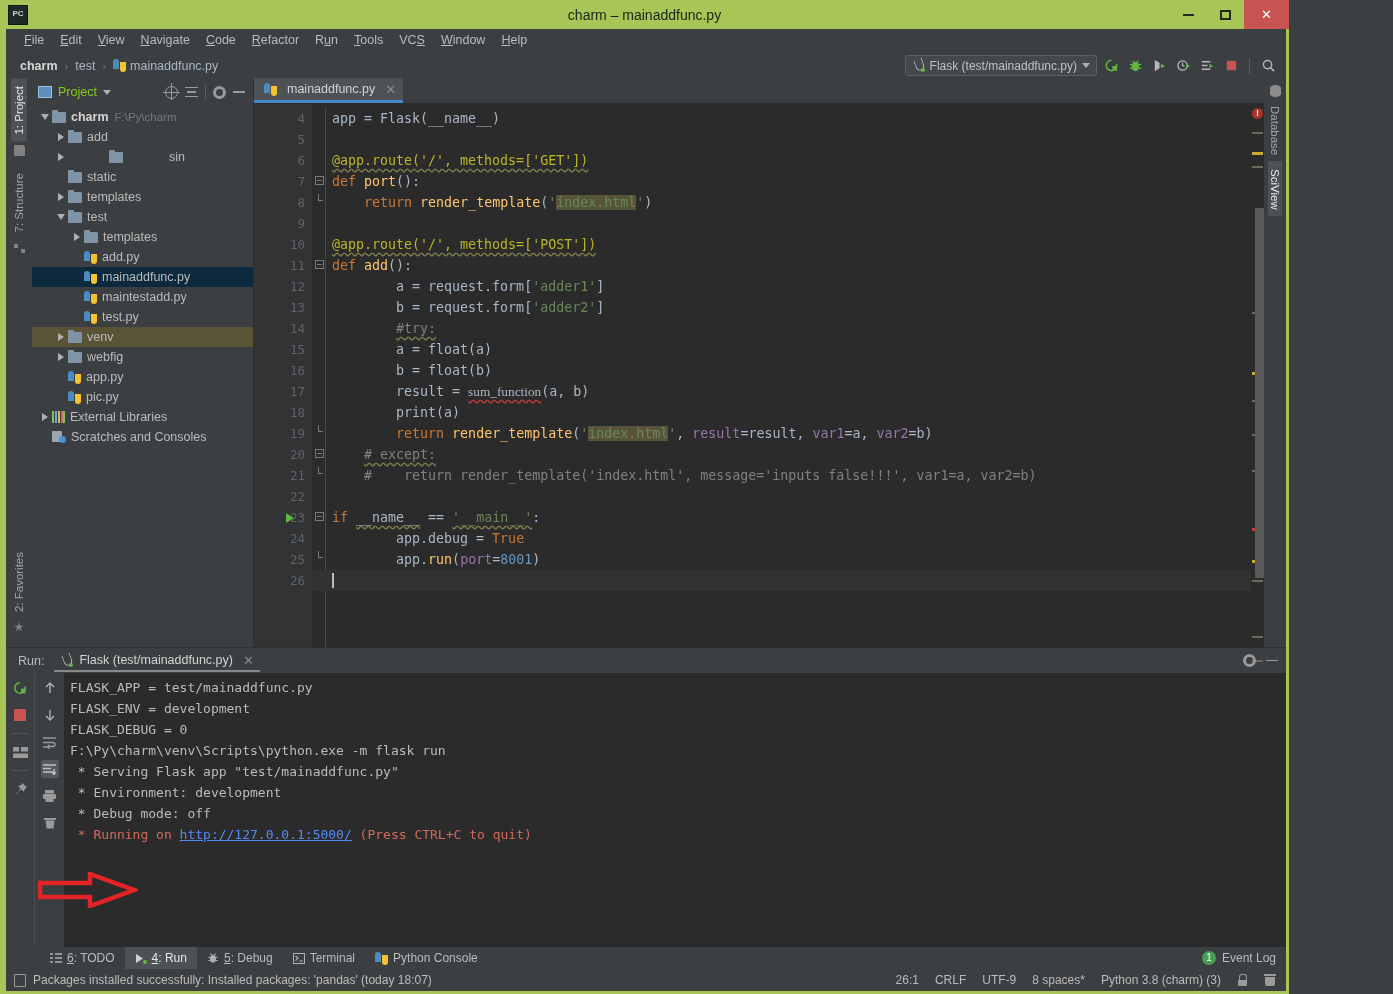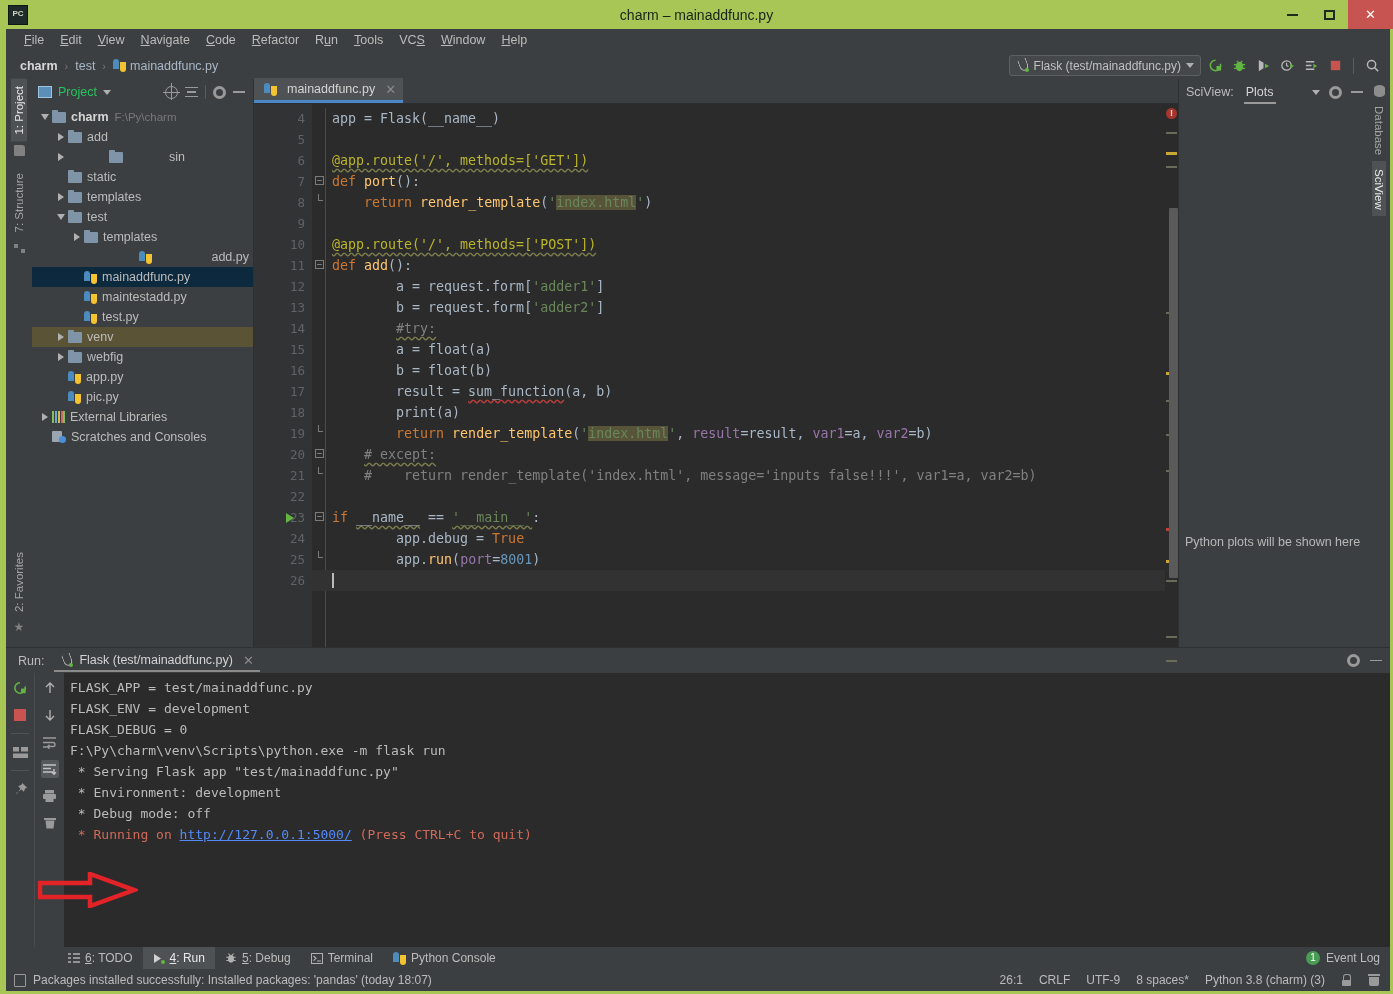--- a/index.html
+++ b/index.html
@@ -4,21 +4,21 @@
 <style>
   * { box-sizing: border-box; margin: 0; padding: 0; }
   html, body {
     width: 1393px; height: 994px;
     background: #3c3f41;
     font-family: "Liberation Sans", sans-serif;
     overflow: hidden;
   }
   #app {
     position: relative;
-    width: 1393px; height: 994px;
+    width: 1289px; height: 994px;
     background: #a8c656;
     display: flex; flex-direction: column;
   }
 
   
   .titlebar {
     height: 29px; background: #a8c656;
     display: flex; align-items: center;
     position: relative; flex: 0 0 29px;
   }
@@ -143,21 +143,21 @@
     display: flex; flex-direction: column; border-right: 1px solid #2e3132;
   }
   .panel-head {
     height: 26px; display: flex; align-items: center;
     padding: 0 4px 0 6px; gap: 6px; flex: 0 0 26px;
   }
   .proj-badge {
     width: 14px; height: 12px; background: #5b8fb9;
     border: 1px solid #9ec4de; position: relative;
   }
-  .panel-title { font-size: 12.5px; color: #22c55e; }
+  .panel-title { font-size: 12.5px; color: #84cc16; }
   .head-ico-wrap { margin-left: auto; display: flex; align-items: center; gap: 7px; padding-right: 4px; }
   .circle-target {
     width: 13px; height: 13px; border: 1.4px solid #9a9a9a;
     border-radius: 50%; position: relative;
   }
   .circle-target::before, .circle-target::after {
     content: ""; position: absolute; background: #9a9a9a;
   }
   .circle-target::before { width: 17px; height: 1.4px; left: -3.5px; top: 5.1px; }
   .circle-target::after { height: 17px; width: 1.4px; top: -3.5px; left: 5.1px; }
@@ -282,21 +282,21 @@
   .d  { color: #bbb529; }            
   .c  { color: #808080; }            
   .p  { color: #9876aa; }
   .hl { background: #57543a; }       
   .wavy {
     text-decoration: underline; text-decoration-style: wavy;
     text-decoration-color: #7d7d4d; text-underline-offset: 3px;
   }
   .wavy-red {
     text-decoration: underline; text-decoration-style: wavy;
-    text-decoration-color: #bc3f3c; text-underline-offset: 3px;
+    text-decoration-color: #bc3f3c; text-underline-offset: 3px; font-family: Liberation Serif, serif;
   }
   .caret-blk {
     display:inline-block;width:1.5px;height:15px;background:#bbb;
     vertical-align:-3px;
   }
 
   
   .stripe {
     width: 13px; flex: 0 0 13px; background: #2b2b2b; position: relative;
   }
@@ -388,21 +388,21 @@
   
   .annot-arrow {
     position: absolute; left: 38px; top: 872px; width: 100px; height: 36px;
     pointer-events: none; z-index: 50;
   }
 
   
   .tw-bar {
     height: 22px; flex: 0 0 22px; background: #3c3f41;
     margin: 0 3px 0 6px; display: flex; align-items: center;
-    padding-left: 52px; gap: 0; position: relative;
+    padding-left: 34px; gap: 0; position: relative;
   }
   .twb {
     font-size: 12px; color: #bbbbbb; display: flex; align-items: center;
     gap: 5px; padding: 0 10px; height: 22px;
   }
   .twb.active { background: #4e5254; color: #e8e8e8; }
   .twb u { text-decoration: underline; }
   .twb-right { margin-left: auto; display:flex; align-items:center; gap:6px; padding-right:10px;}
   .evt-badge {
     width: 14px; height: 14px; border-radius: 50%; background: #499c54;
@@ -610,21 +610,21 @@
             <span class="folder-ico"></span>
             <span>test</span>
           </div>
           <div class="tnode" style="padding-left: 38px;">
             <span class="tw">
               <span class="arrow-r"></span>
             </span>
             <span class="folder-ico"></span>
             <span>templates</span>
           </div>
-          <div class="tnode" style="padding-left: 38px; justify-content: space-between;">
+          <div class="tnode" style="padding-left: 38px;">
             <span class="tw"></span>
             <span class="py-ico" style="margin-right: 5px;"></span>
             <span>add.py</span>
           </div>
           <div class="tnode sel" style="padding-left: 38px;">
             <span class="tw"></span>
             <span class="py-ico" style="margin-right: 5px;"></span>
             <span>mainaddfunc.py</span>
           </div>
           <div class="tnode" style="padding-left: 38px;">
@@ -752,34 +752,20 @@
           <div class="mk" style="top:424px;background:#bc3f3c;height:3px"></div>
           <div class="mk" style="top:456px;background:#c9a836;height:3px"></div>
           <div class="mk" style="top:476px;background:#6b6b5a"></div>
           <div class="mk" style="top:532px;background:#6b6b5a"></div>
           <div class="mk" style="top:556px;background:#6b6b5a"></div>
           <div class="vscroll" style="top:104px;height:370px"></div>
         </div>
       </div>
     </div>
 
-    <div class="sciview">
-      <div class="sv-head">
-        <span>SciView:</span>
-        <span class="sv-tab">Plots</span>
-        <div style="margin-left:auto;display:flex;align-items:center;gap:9px;">
-          <div class="caret-down"></div>
-          <div class="gear"></div>
-          <div class="minus-ico"></div>
-        </div>
-      </div>
-      <div class="sv-body">
-        <div class="sv-msg">Python plots will be shown here</div>
-      </div>
-    </div>
 
     <div class="rightstripe">
       <div class="db-ico" style="margin:6px 0 3px"></div>
       <div class="vtab-r">
         <span>Database</span>
       </div>
       <div class="vtab-r active" style="padding-top:8px">
         <span>SciView</span>
       </div>
     </div>

